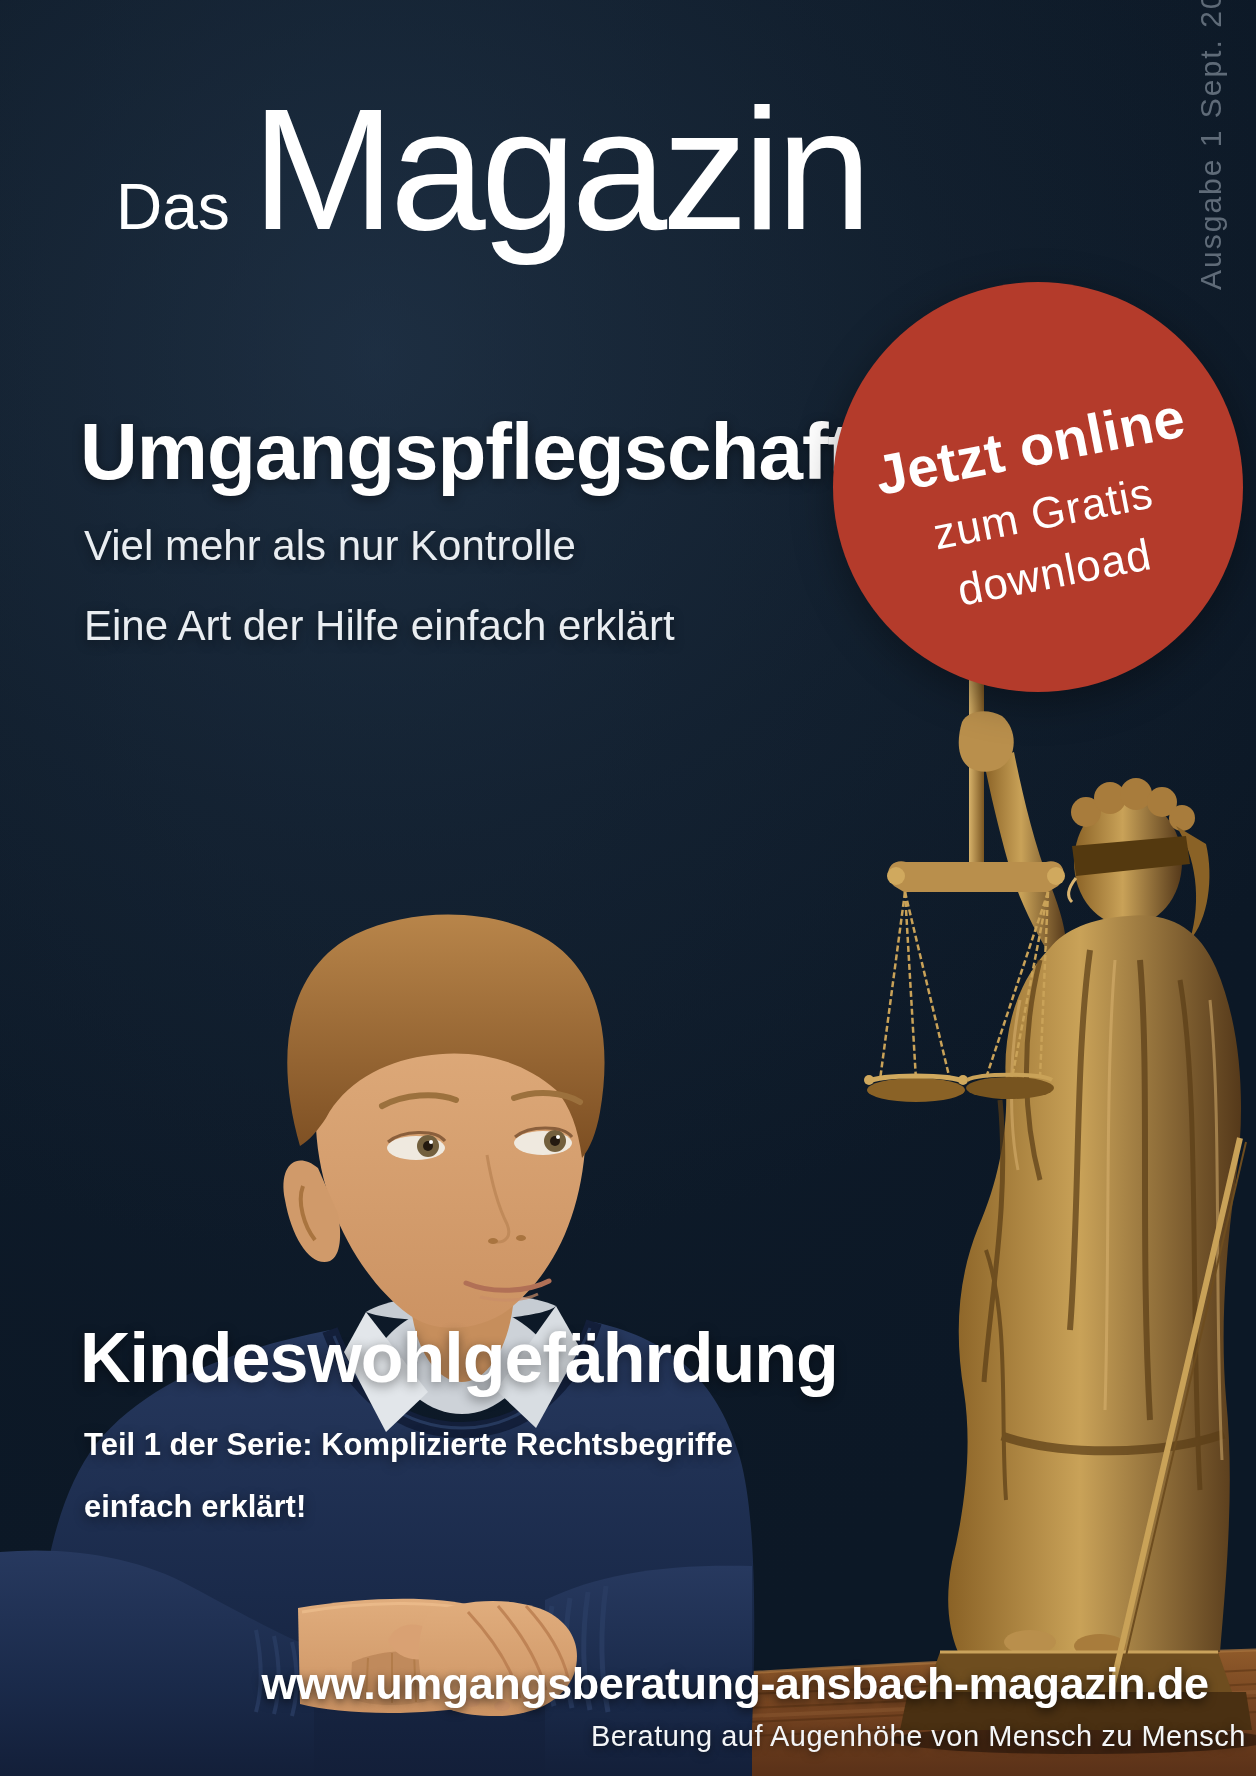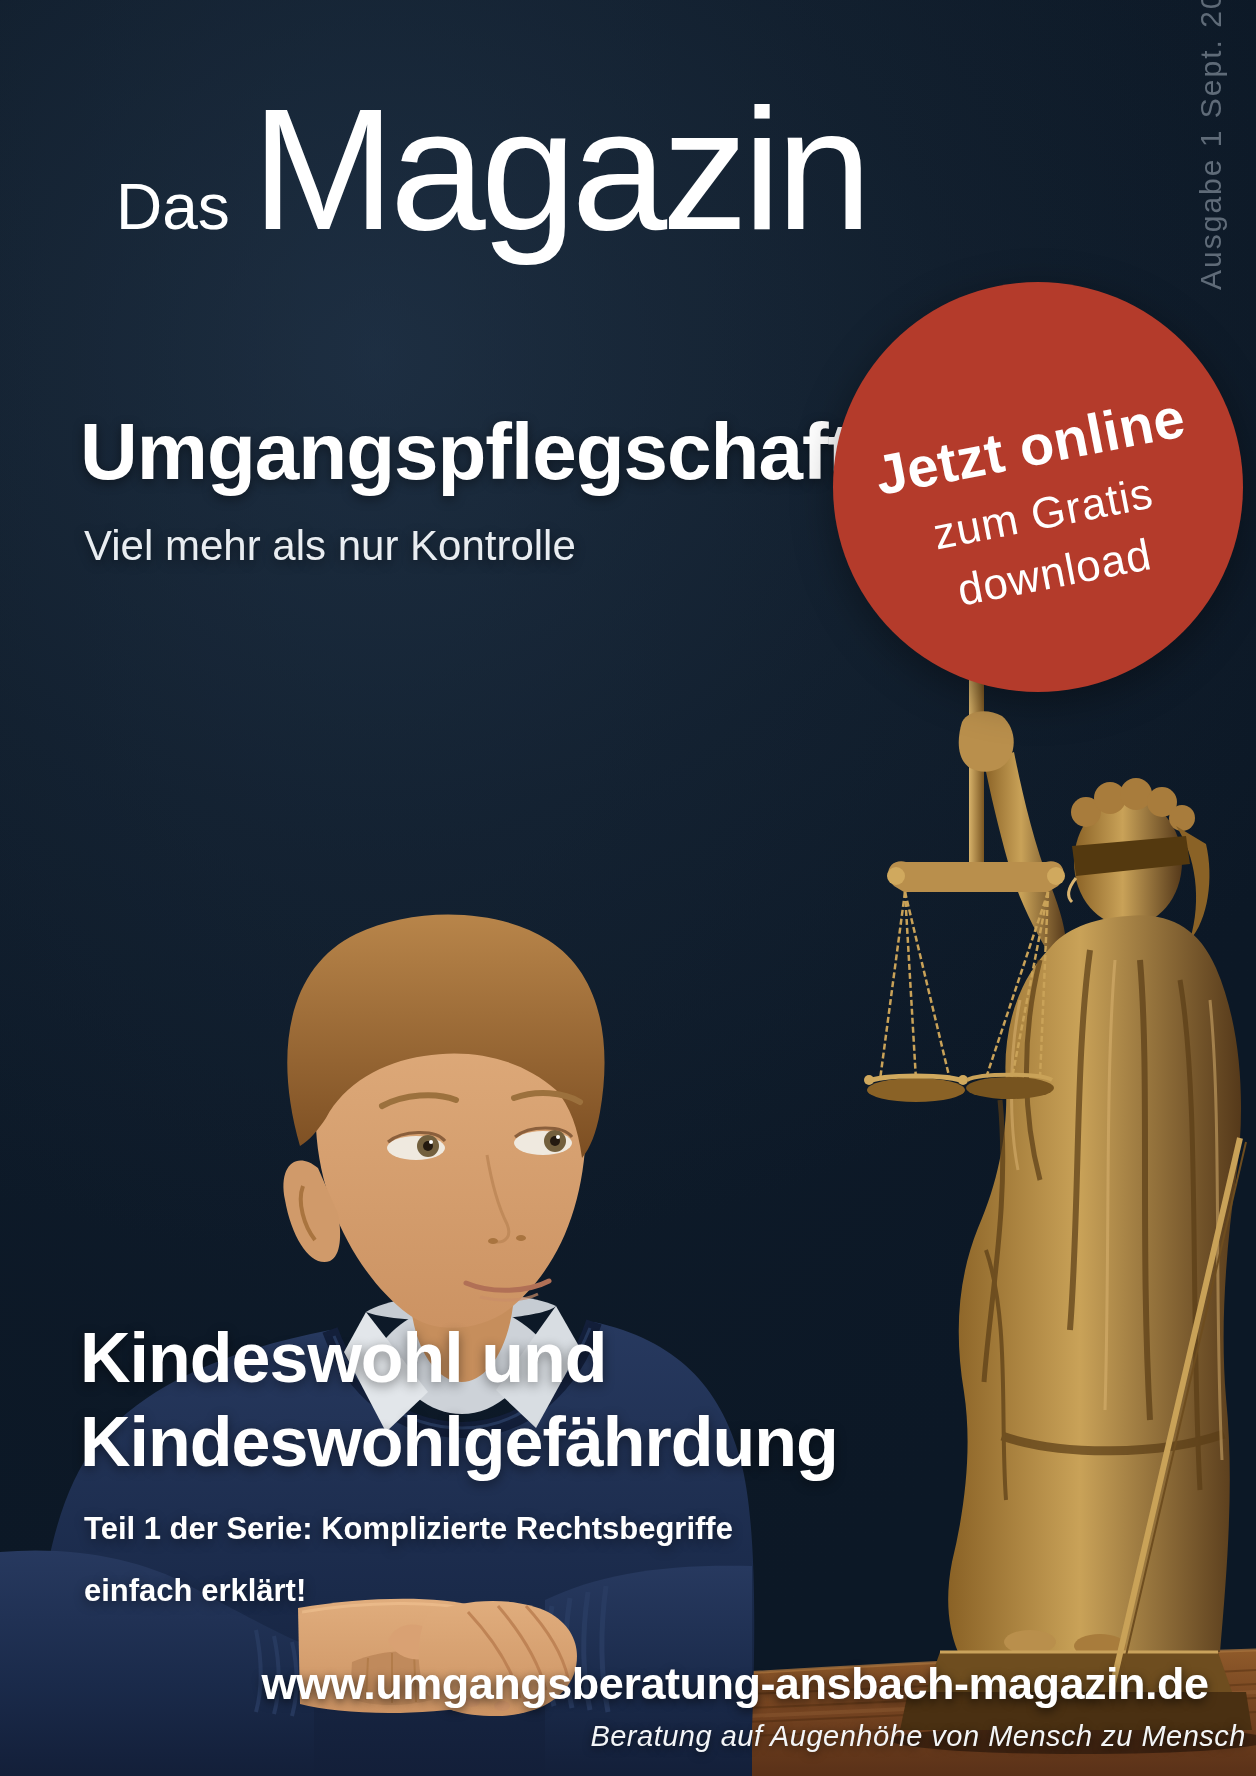--- a/index.html
+++ b/index.html
@@ -47,21 +47,21 @@
   .a3 p { font-size:31px; font-weight:bold; line-height:58px; color:#fff; }
   .a3 .subs { margin-top:16px; }
   
   .url {
     position:absolute; left:215px; width:1040px; top:1658px; text-align:center;
     font-size:45px; font-weight:bold; letter-spacing:-0.5px; z-index:5;
     text-shadow:0 3px 10px rgba(0,0,0,.65);
   }
   .tagline {
     position:absolute; right:10px; top:1720px; font-size:29px; font-weight:300; letter-spacing:.5px;
-    color:#f3f5f7; z-index:5; text-shadow:0 2px 8px rgba(0,0,0,.6);font-style:italic;
+    color:#f3f5f7; z-index:5; text-shadow:0 2px 8px rgba(0,0,0,.6);
   }
 </style>
 </head>
 <body>
 
 <div class="page">
 
   <svg class="scene" viewBox="0 0 1256 1776" aria-hidden="true">
     <defs>
       <linearGradient id="wood" x1="0" y1="0" x2="0" y2="1">
@@ -266,26 +266,26 @@
       <div class="b1">Jetzt online</div>
       <div class="b2">zum Gratis</div>
       <div class="b3">download</div>
     </div>
   </div>
 
   <section class="art a1">
     <h2>Umgangspflegschaft</h2>
     <div class="subs">
       <p>Viel mehr als nur Kontrolle</p>
+      <p>Eine Art der Hilfe einfach erklärt</p>
     </div>
   </section>
 
 
   <section class="art a3">
-    <div class="hline">Kindeswohl und</div>
     <div class="hline">Kindeswohlgefährdung</div>
     <div class="subs">
       <p>Teil 1 der Serie: Komplizierte Rechtsbegriffe</p>
       <p>einfach erklärt!</p>
     </div>
   </section>
 
   <div class="url">www.umgangsberatung-ansbach-magazin.de</div>
   <div class="tagline">Beratung auf Augenhöhe von Mensch zu Mensch</div>
 

